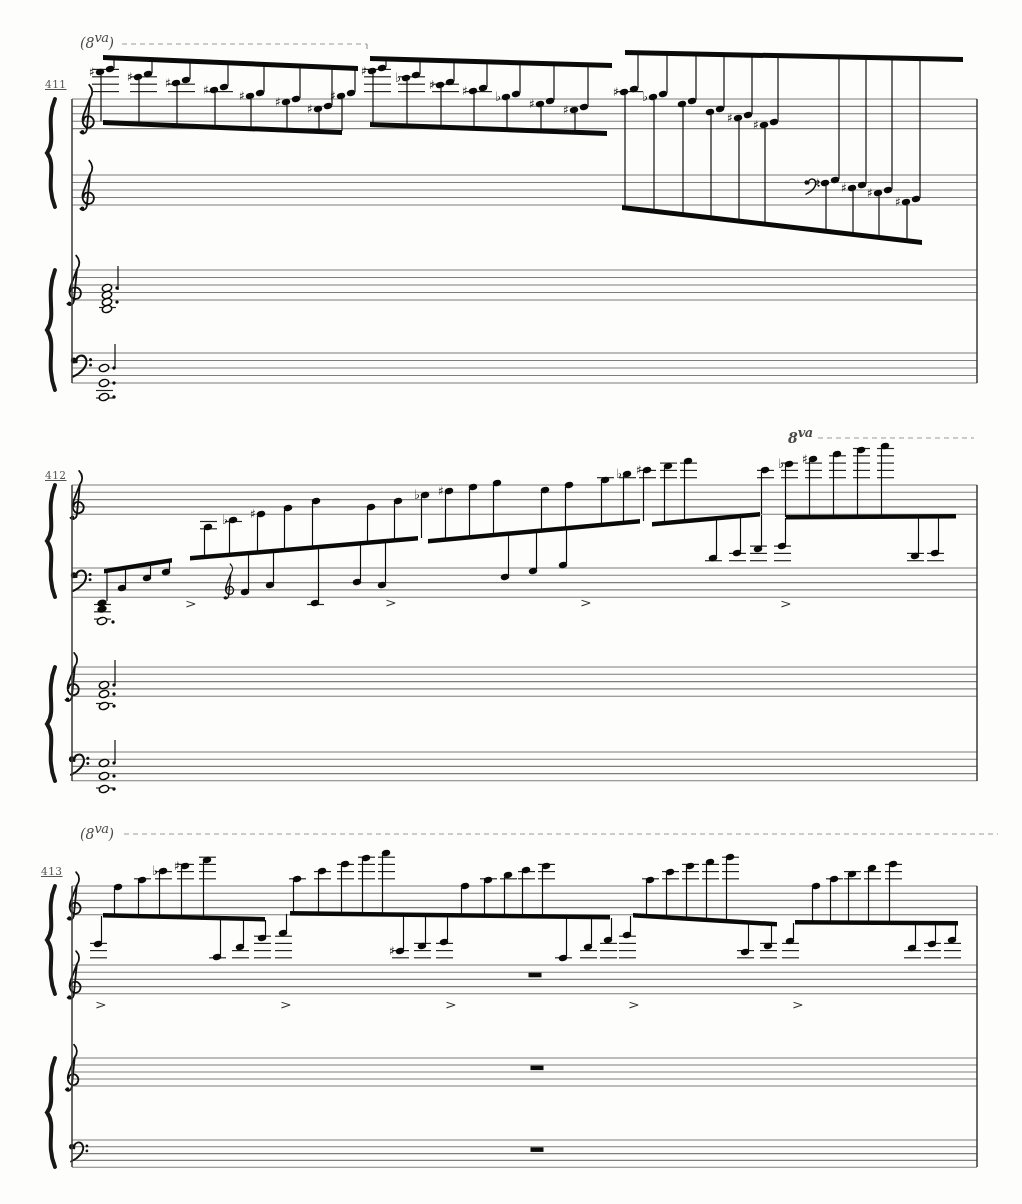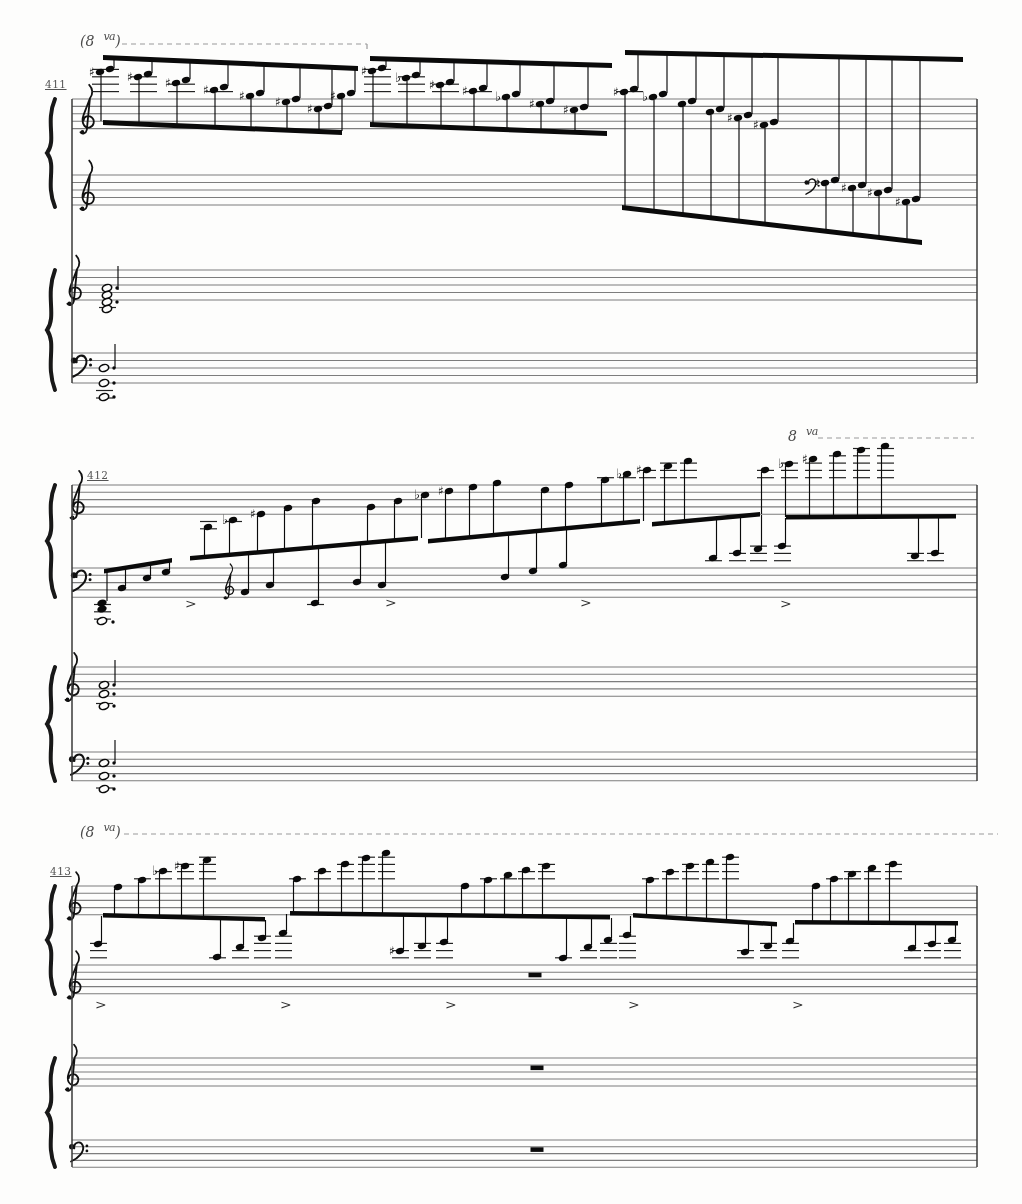--- a/index.html
+++ b/index.html
@@ -1,20 +1,20 @@
 <!DOCTYPE html>
 <html><head>
 <meta charset="utf-8">
 <style>
   html,body{margin:0;padding:0;background:#e8e8e8;font-family:"DejaVu Serif",serif;}
   .page{position:relative;width:1022px;height:1204px;background:#fdfdfc;margin:0 auto;overflow:hidden;}
   svg{position:absolute;left:0;top:0;}
   .mnum{position:absolute;font:10.5px "DejaVu Serif",serif;color:#555;letter-spacing:.5px;text-decoration:underline;}
   .ottava{position:absolute;font-family:"DejaVu Serif",serif;font-style:italic;color:#4a4a4a;font-size:14px;line-height:1;}
-  .ottava sup{font-size:11px;vertical-align:super;letter-spacing:-0.5px;margin-left:9px;}
+  .ottava sup{font-size:13px;vertical-align:super;letter-spacing:-0.5px;}
   .staffline{stroke:#7d7d7d;stroke-width:1.1;}
   .barline{stroke:#3a3a3a;stroke-width:1.5;}
   .stem{stroke:#0a0a0a;stroke-width:1.15;}
   .ledger{stroke:#222;stroke-width:1.2;}
   .beam{fill:#0a0a0a;}
   .clef{stroke:#111;stroke-width:2.3;fill:none;stroke-linecap:round;stroke-linejoin:round;}
   .brace{stroke:#181818;stroke-width:4;fill:none;stroke-linecap:round;}
   .otline{stroke:#999;stroke-width:1.2;stroke-dasharray:5 4;}
   .acctext{font-family:"DejaVu Sans",sans-serif;fill:#0a0a0a;}
   .accent{font-family:"DejaVu Sans",sans-serif;fill:#333;}
@@ -808,19 +808,19 @@
         <g>
           <rect x="530.5" y="1065.5" width="13" height="4.6" fill="#0a0a0a"></rect>
         </g>
         <g>
           <rect x="530.5" y="1147.3" width="13" height="4.6" fill="#0a0a0a"></rect>
         </g>
       </g>
     </svg>
 
   <div class="mnum" style="left: 45px; top: 78px;">411</div>
-  <div class="mnum" style="left: 45px; top: 469px; margin-left: 42px;">412</div>
-  <div class="mnum" style="left: 50px; top: 865px;">413</div>
+  <div class="mnum" style="left: 45px; top: 469px;">412</div>
+  <div class="mnum" style="left: 41px; top: 865px;">413</div>
 
   <div class="ottava" style="left: 80px; top: 31px;"><span>(</span><span>8</span><sup>va</sup><span>)</span></div>
-  <div class="ottava" style="left: 788px; top: 426px;"><span></span><span>8</span><sup>va</sup><span></span></div>
+  <div class="ottava" style="left: 788px; top: 426px; font-weight: bold;"><span></span><span>8</span><sup>va</sup><span></span></div>
   <div class="ottava" style="left: 80px; top: 822px;"><span>(</span><span>8</span><sup>va</sup><span>)</span></div>
 </div>
 
 </body></html>

